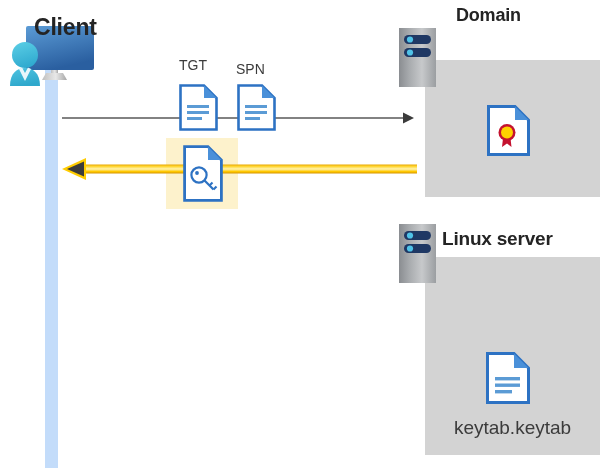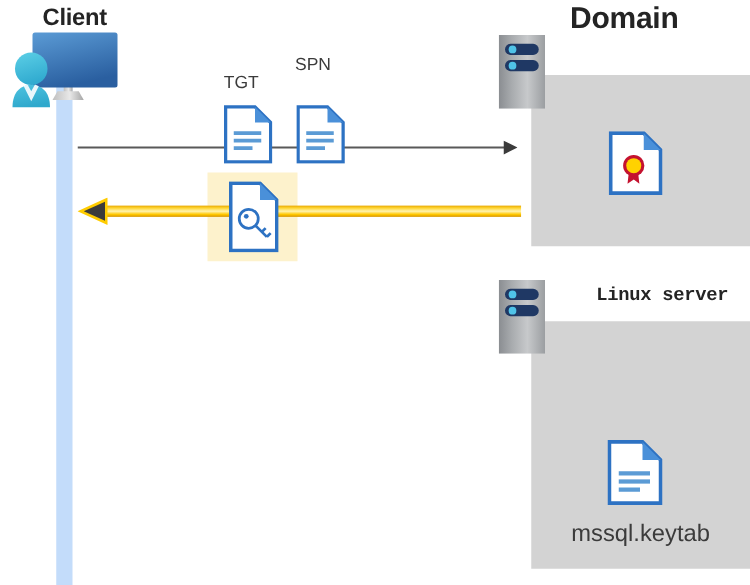--- a/index.html
+++ b/index.html
@@ -18,39 +18,39 @@
     left:45px;top:56px;width:13px;height:412px;
     background:#c3dcfa;
   }
 
   
   .title{
     color:#242424;
     font-weight:bold;
     letter-spacing:-0.2px;
   }
-  .client-title{left:34px;top:4px;font-size:19px;}
-  .dc-title{left:456px;top:3px;font-size:24px;line-height:24px;width:140px;}
-  .linux-title{left:477px;top:228px;font-size:15px;font-family:Liberation Mono, monospace;}
+  .client-title{left:34px;top:14px;font-size:23px;}
+  .dc-title{left:456px;top:3px;font-size:18px;line-height:24px;width:140px;}
+  .linux-title{left:442px;top:228px;font-size:19px;}
 
   
   .panel{background:#d3d3d3;}
   .panel-dc{left:425px;top:60px;width:175px;height:137px;}
   .panel-linux{left:425px;top:257px;width:175px;height:198px;}
 
   
   .keytab-label{
     left:425px;top:417px;width:175px;
     text-align:center;color:#3b3b3b;font-size:19px;
   }
 
   
   .doclabel{color:#3b3b3b;font-size:14px;}
   .tgt-label{left:179px;top:57px;}
-  .spn-label{left:236px;top:43px;}
+  .spn-label{left:236px;top:61px;}
 
   
   .highlight{
     left:166px;top:138px;width:72px;height:71px;
     background:#fdf2cc;
   }
 
   
   .arrow-gray{left:62px;top:112px;width:352px;height:12px;}
   .arrow-yellow{left:62px;top:158px;width:355px;height:22px;}
@@ -148,21 +148,21 @@
 
   <div class="abs" style="left:486px;top:352px;width:44px;height:52px;">
     <svg class="icon" width="44" height="52" viewBox="0 0 44 52">
       <path d="M1.5 1.5 L28 1.5 L42.5 16 L42.5 50.5 L1.5 50.5 Z" fill="#ffffff" stroke="#2d72c3" stroke-width="3"></path>
       <path d="M28 1.5 L42.5 16 L28 16 Z" fill="#4a90d9"></path>
       <rect x="9" y="25" width="25" height="3.4" fill="#5b9bd5"></rect>
       <rect x="9" y="31.5" width="25" height="3.4" fill="#5b9bd5"></rect>
       <rect x="9" y="38" width="17" height="3.4" fill="#5b9bd5"></rect>
     </svg>
   </div>
-  <div class="abs keytab-label">mssql.keytab</div>
+  <div class="abs keytab-label">keytab.keytab</div>
 
   <div class="abs arrow-gray">
     <svg class="icon" width="352" height="12" viewBox="0 0 352 12">
       <line x1="0" y1="6" x2="342" y2="6" stroke="#595959" stroke-width="1.6"></line>
       <path d="M341 0.5 L352 6 L341 11.5 Z" fill="#3b3b3b"></path>
     </svg>
   </div>
 
   <div class="abs doclabel tgt-label">TGT</div>
   <div class="abs doclabel spn-label">SPN</div>

